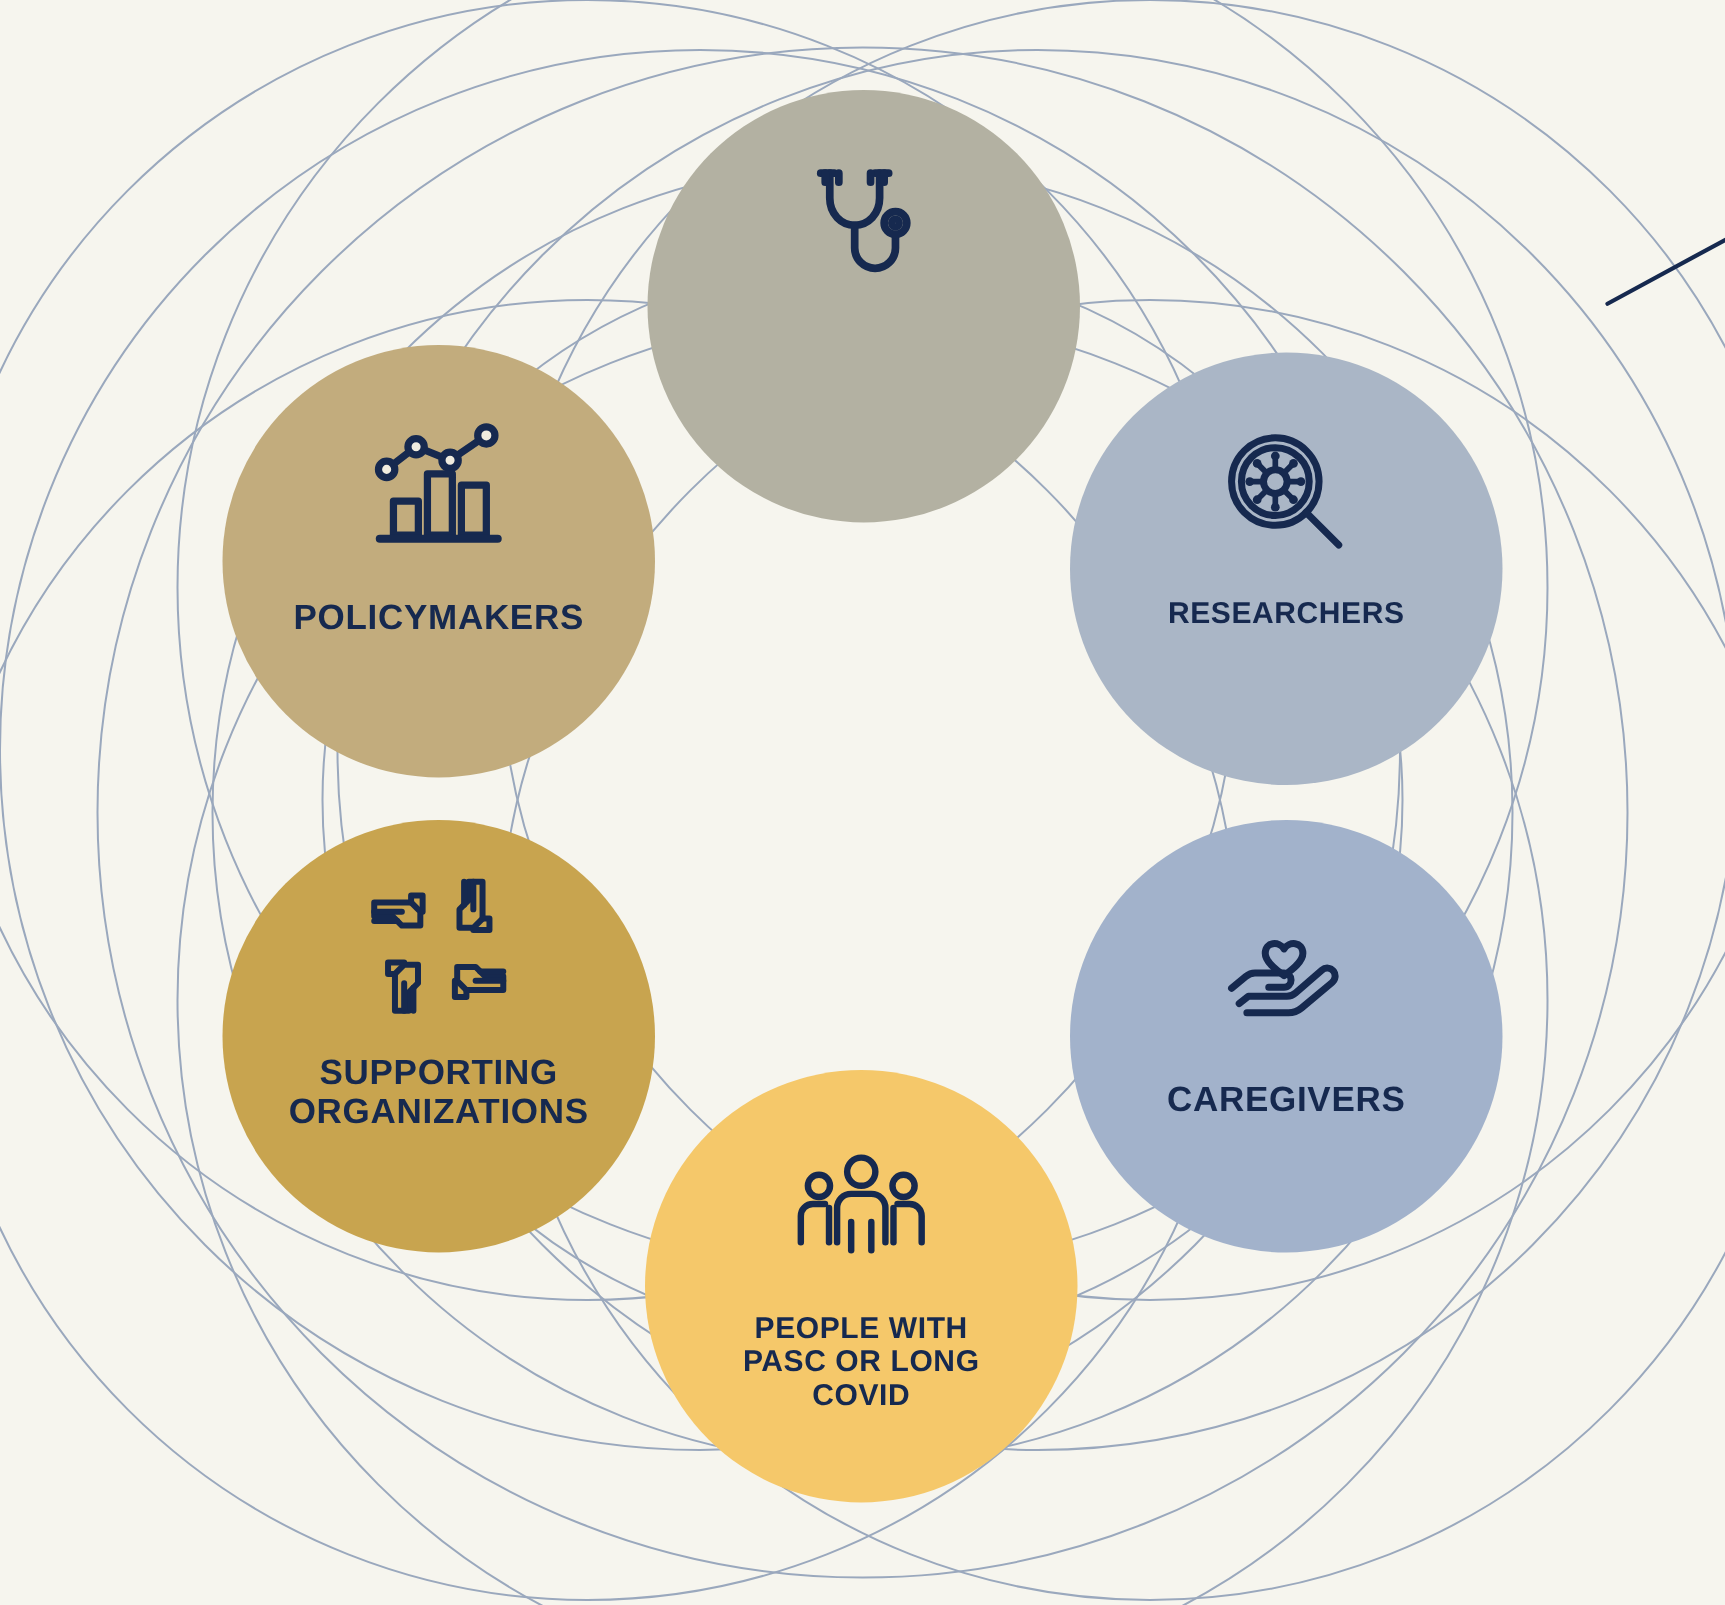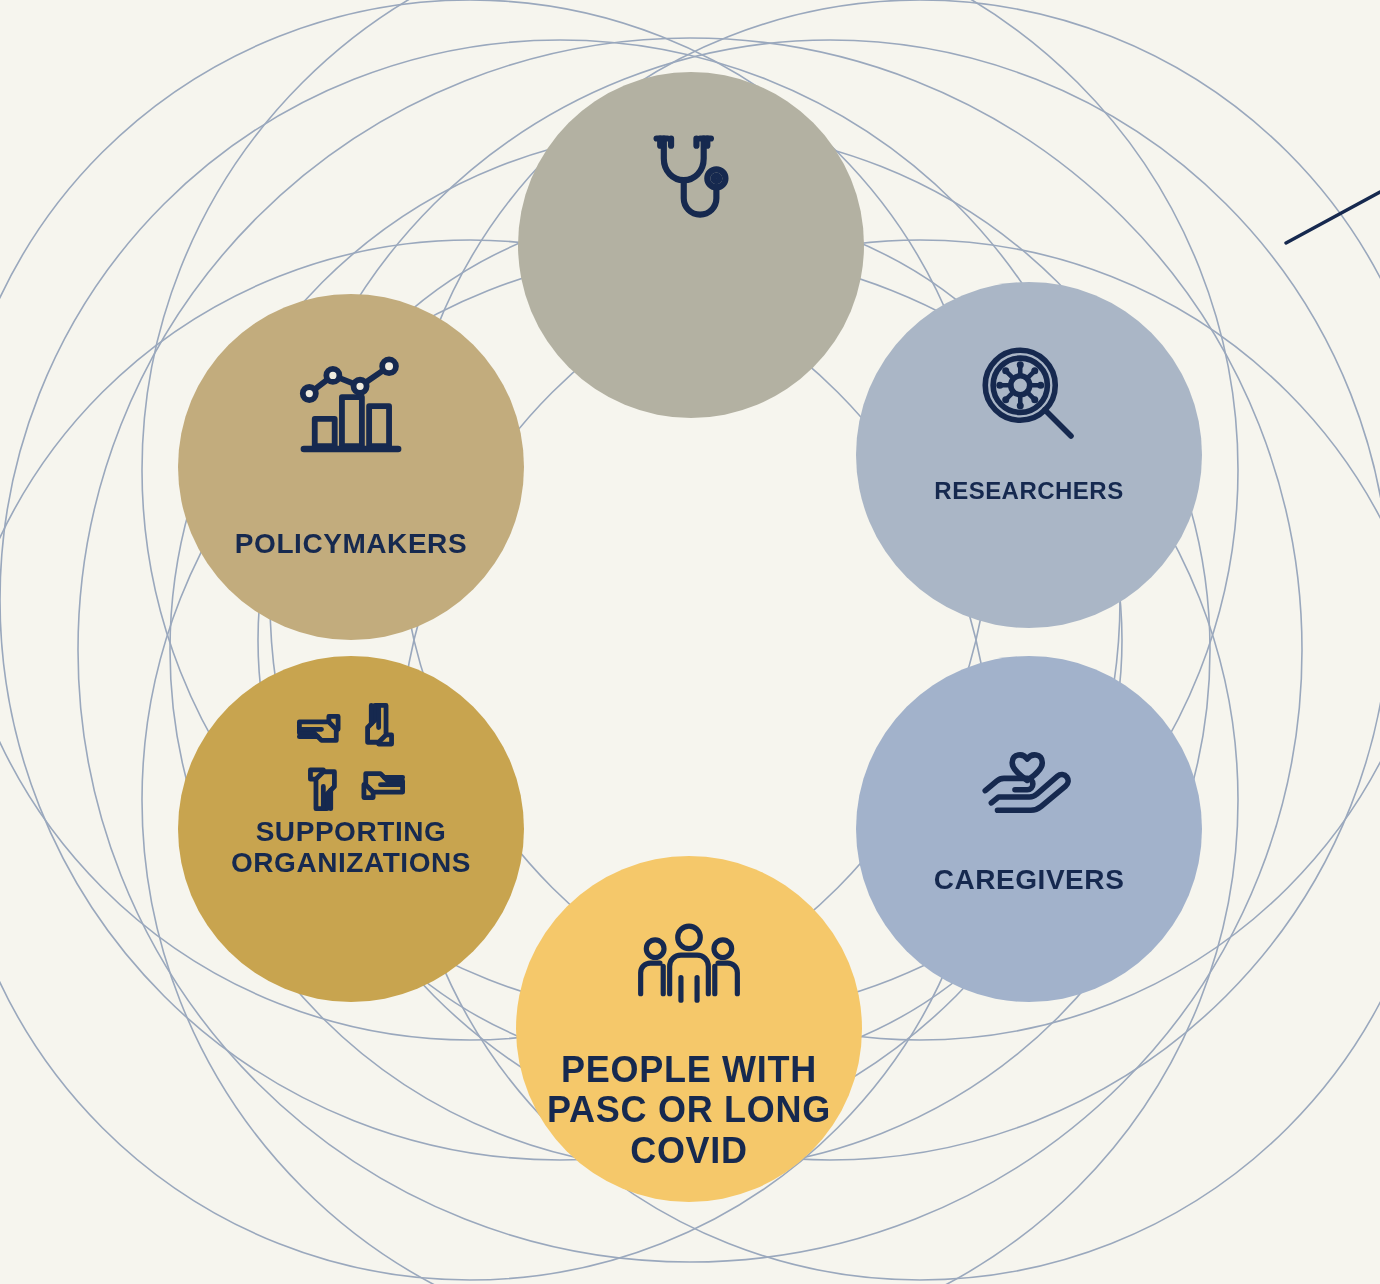--- a/index.html
+++ b/index.html
@@ -66,34 +66,33 @@
     width: 346px; height: 346px;
     padding-top: 62px;
   }
   #node-caregivers .node-label { font-size: 28px; margin-top: 34px; }
 
   #node-people-with-pasc {
     left: 516px; top: 856px;
     width: 346px; height: 346px;
     padding-top: 54px;
   }
-  #node-people-with-pasc .node-label { font-size: 36px; margin-top: 24px; }
+  #node-people-with-pasc .node-label { font-size: 24px; margin-top: 24px; }
 
   #node-supporting-organizations {
     left: 178px; top: 656px;
     width: 346px; height: 346px;
     padding-top: 42px;
   }
-  #node-supporting-organizations .node-label { font-size: 28px; }
+  #node-supporting-organizations .node-label { font-size: 28px; margin-top: 26px; }
 
   #node-policymakers {
-    left: 178px; top: 294px;
+    left: 178px; top: 276px;
     width: 346px; height: 346px;
     padding-top: 56px;
-    gap: 32px;
   }
   #node-policymakers .node-label { font-size: 28px; margin-top: 30px; }
 </style>
 </head>
 <body>
 
 <div id="stage">
 
   <svg id="bg-network" viewBox="0 0 1380 1284" xmlns="http://www.w3.org/2000/svg">
     <g fill="none" stroke="#9aa8bd" stroke-width="1.6">

